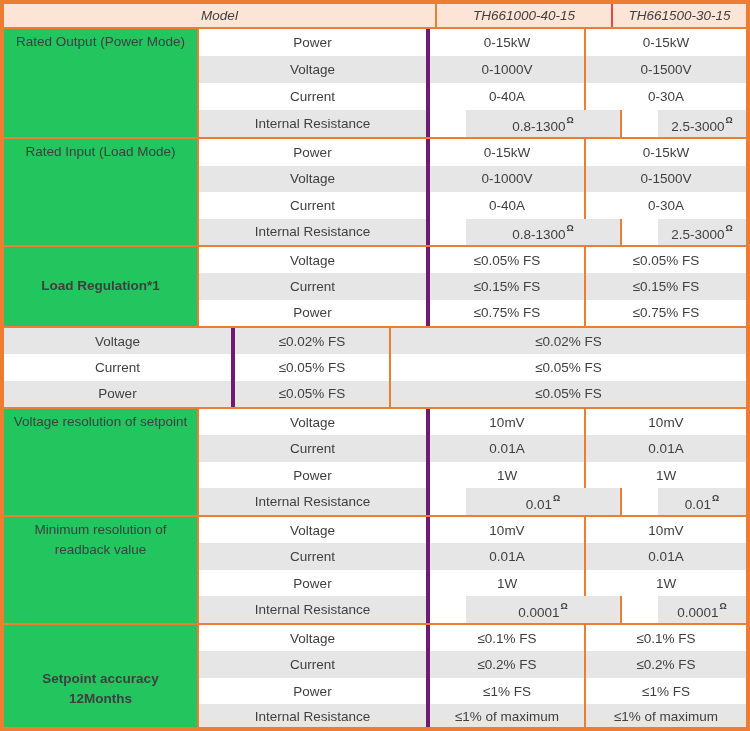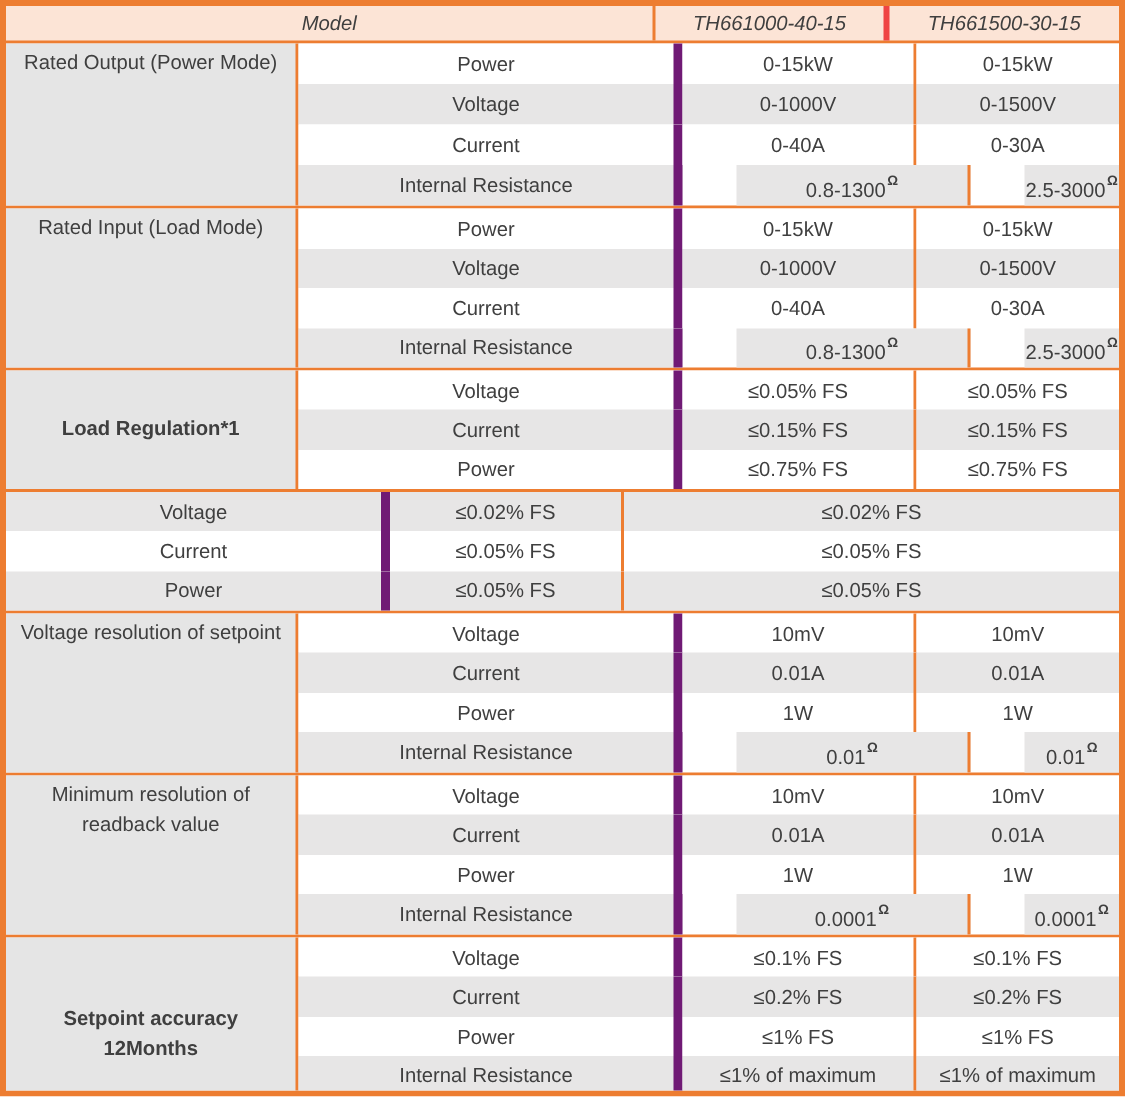--- a/index.html
+++ b/index.html
@@ -27,55 +27,55 @@
     border-bottom: 2px solid #ED7D31;
   }
   .hcell {
     display: flex; align-items: center; justify-content: center;
     box-sizing: border-box;
     font-size: 13.5px;
     white-space: nowrap;
     font-style: italic;
   }
   .hcell.model { width: 433px; border-right: 2px solid #ED7D31; }
-  .hcell.m1    { width: 156px; border-right: 4px solid #ef4444; }
+  .hcell.m1    { width: 176px; border-right: 2px solid #ef4444; }
   .hcell.m2    { flex: 1; }
   
   .group { display: flex; }
   .group + .group { border-top: 2px solid #ED7D31; }
   .glabel {
     width: 195px;
     box-sizing: border-box;
     border-right: 2px solid #ED7D31;
     display: flex; flex-direction: column; align-items: center;
     text-align: center;
     font-size: 13.5px;
     line-height: 20px;
     padding-left: 5px; padding-right: 5px;
-    background: #e5e5e5;
+    background: #22c55e;
   }
   .glabel.top { justify-content: flex-start; padding-top: 3px; }
   .glabel.mid { justify-content: center; font-weight: bold; }
   .gl-line { width: 100%; }
   .supc { font-size: 9px; position: relative; top: -4px; }
   .rows { flex: 1; display: flex; flex-direction: column; }
   .row  { display: flex; }
   .rh27  .row { height: 27px; }
   .rh265 .row { height: 26.5px; }
   .rh263 .row { height: 26.34px; }
   .rh265 .row.tall { height: 48px; }
   .cell {
     display: flex; align-items: center; justify-content: center;
     box-sizing: border-box;
     font-size: 13.5px;
     white-space: nowrap;
     background: #ffffff;
   }
   .row.g .cell { background: #E7E6E6; }
-  .cell.param { width: 256px; border-right: 6px solid #701a75; }
+  .cell.param { width: 231px; border-right: 4px solid #701a75; }
   .cell.v1    { width: 156px; border-right: 2px solid #ED7D31; }
   .cell.v2    { flex: 1; }
   .cell.omega { padding-top: 5px; margin-left: 36px; }
   .sup {
     font-size: 9px; font-weight: 700;
     position: relative; top: -6px;
     margin-left: 1px;
   }
   .row.tall .cell { align-items: flex-start; padding-top: 5px; }
 </style>

